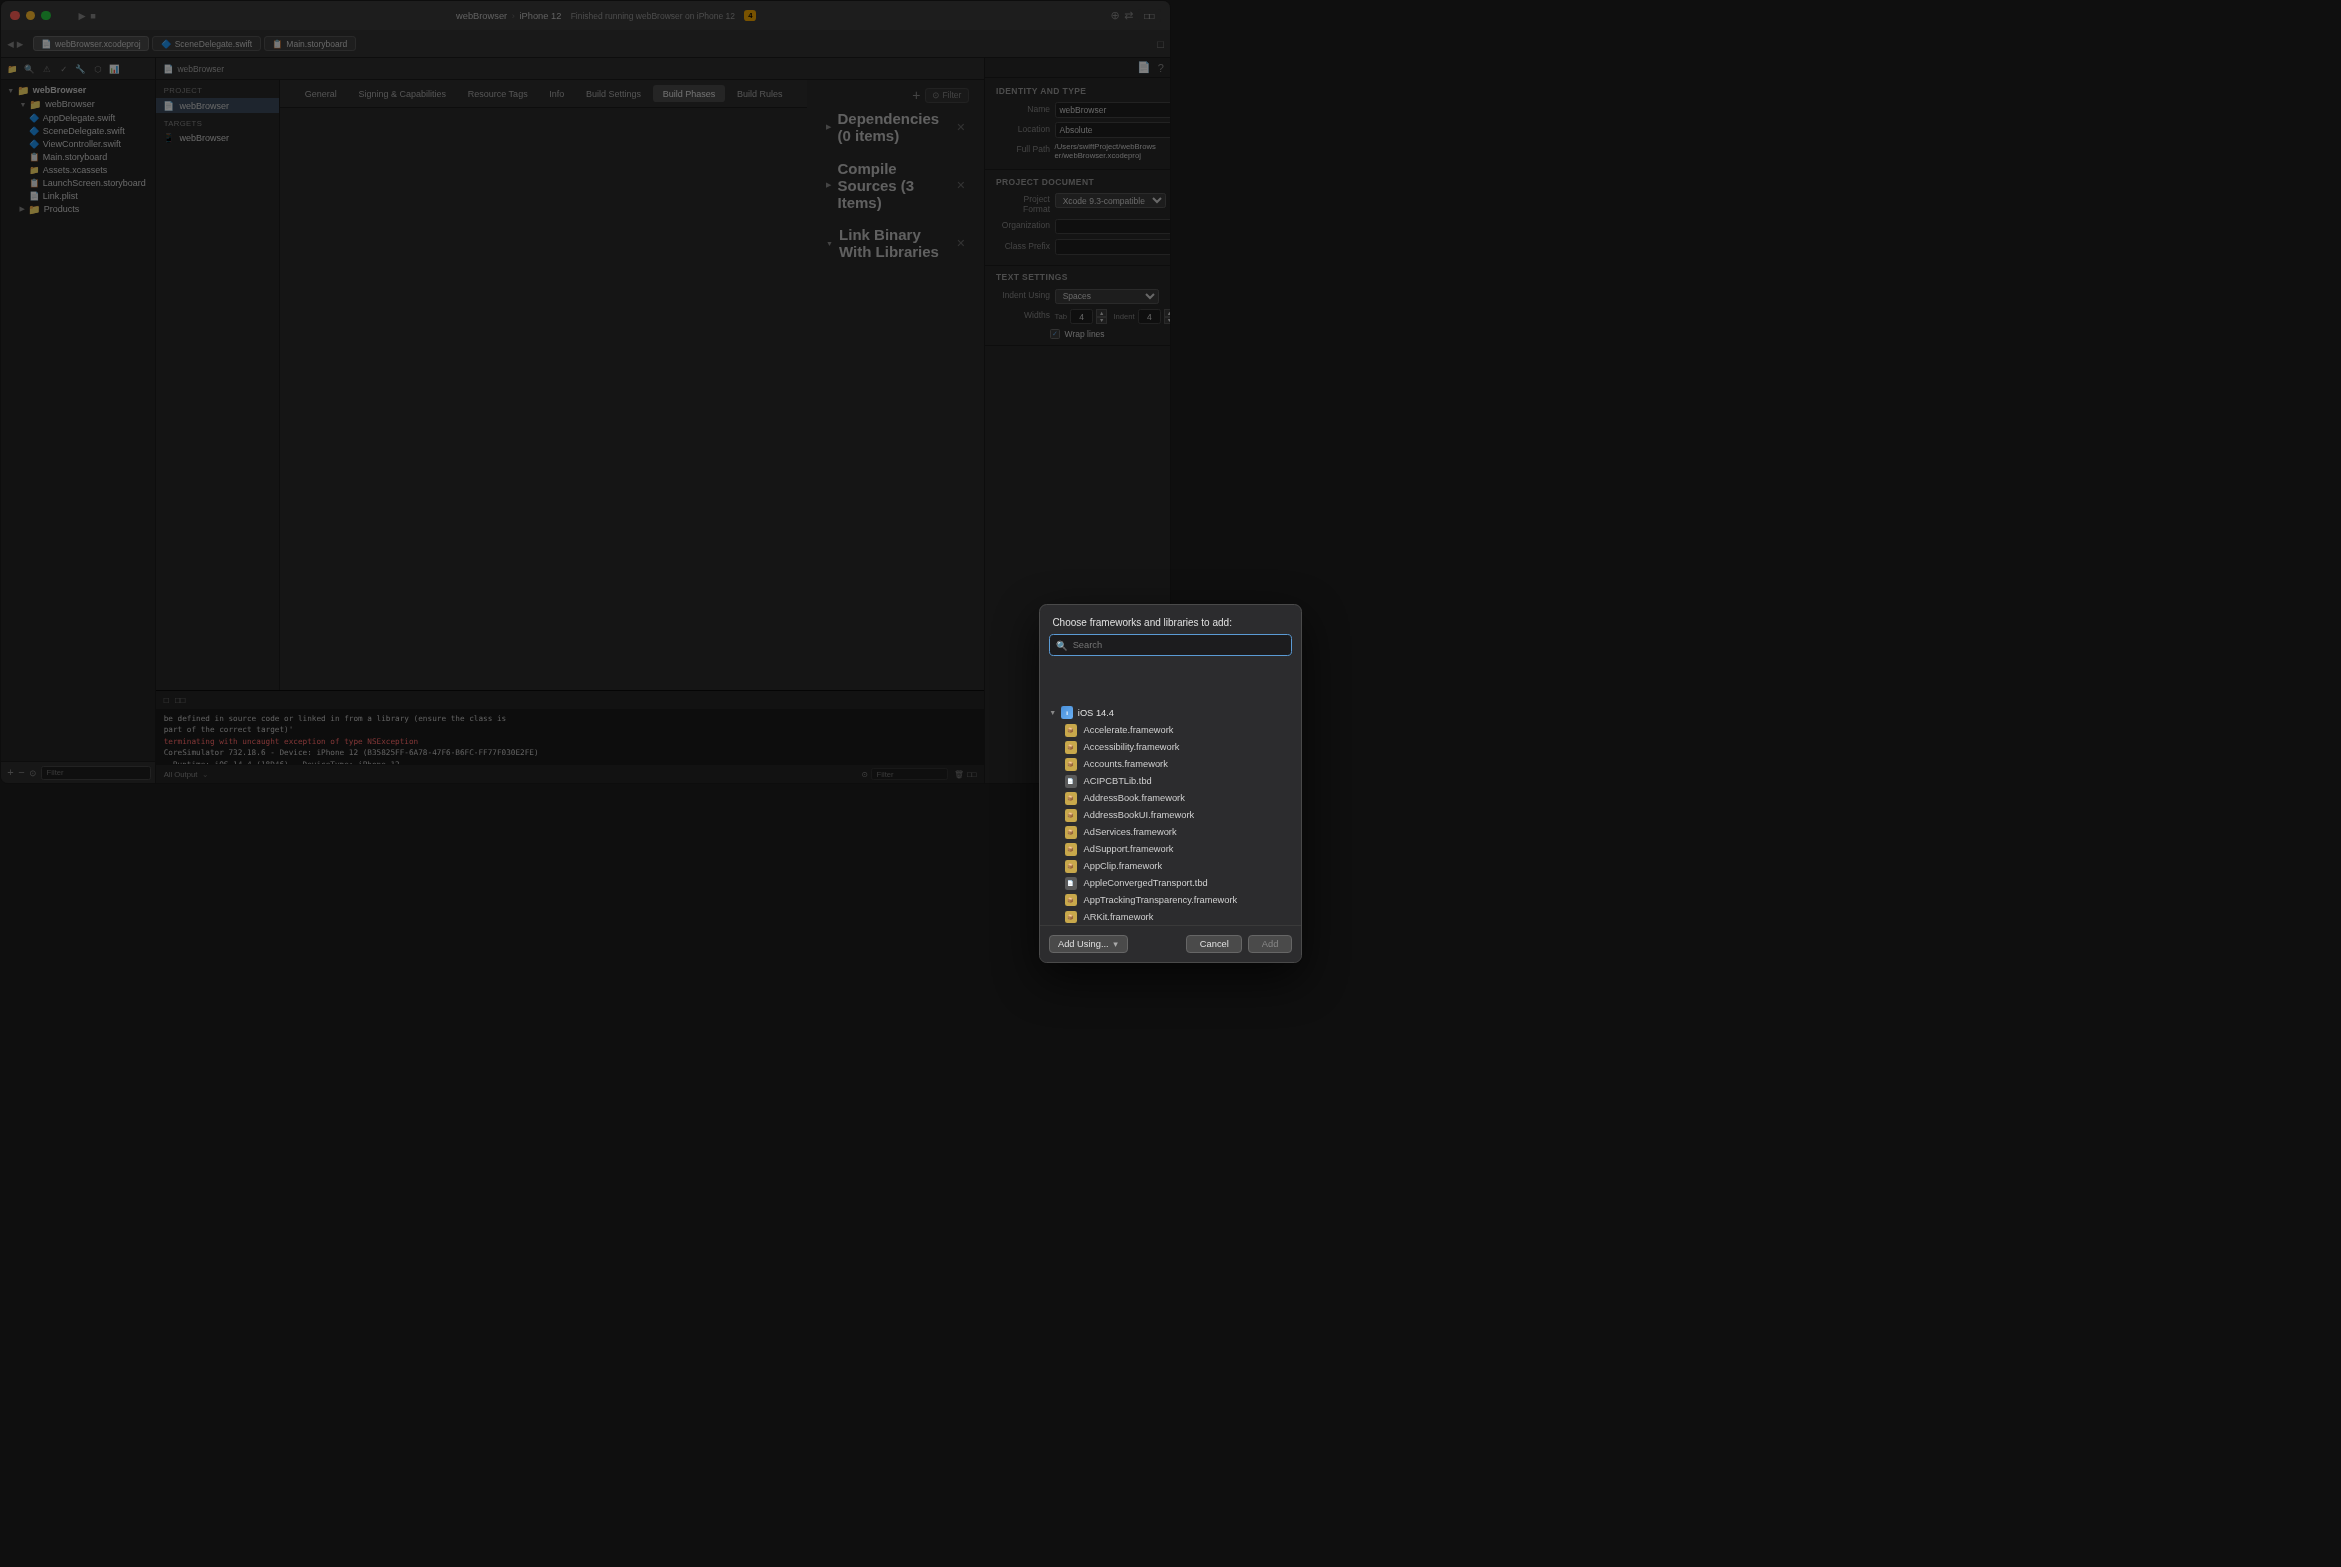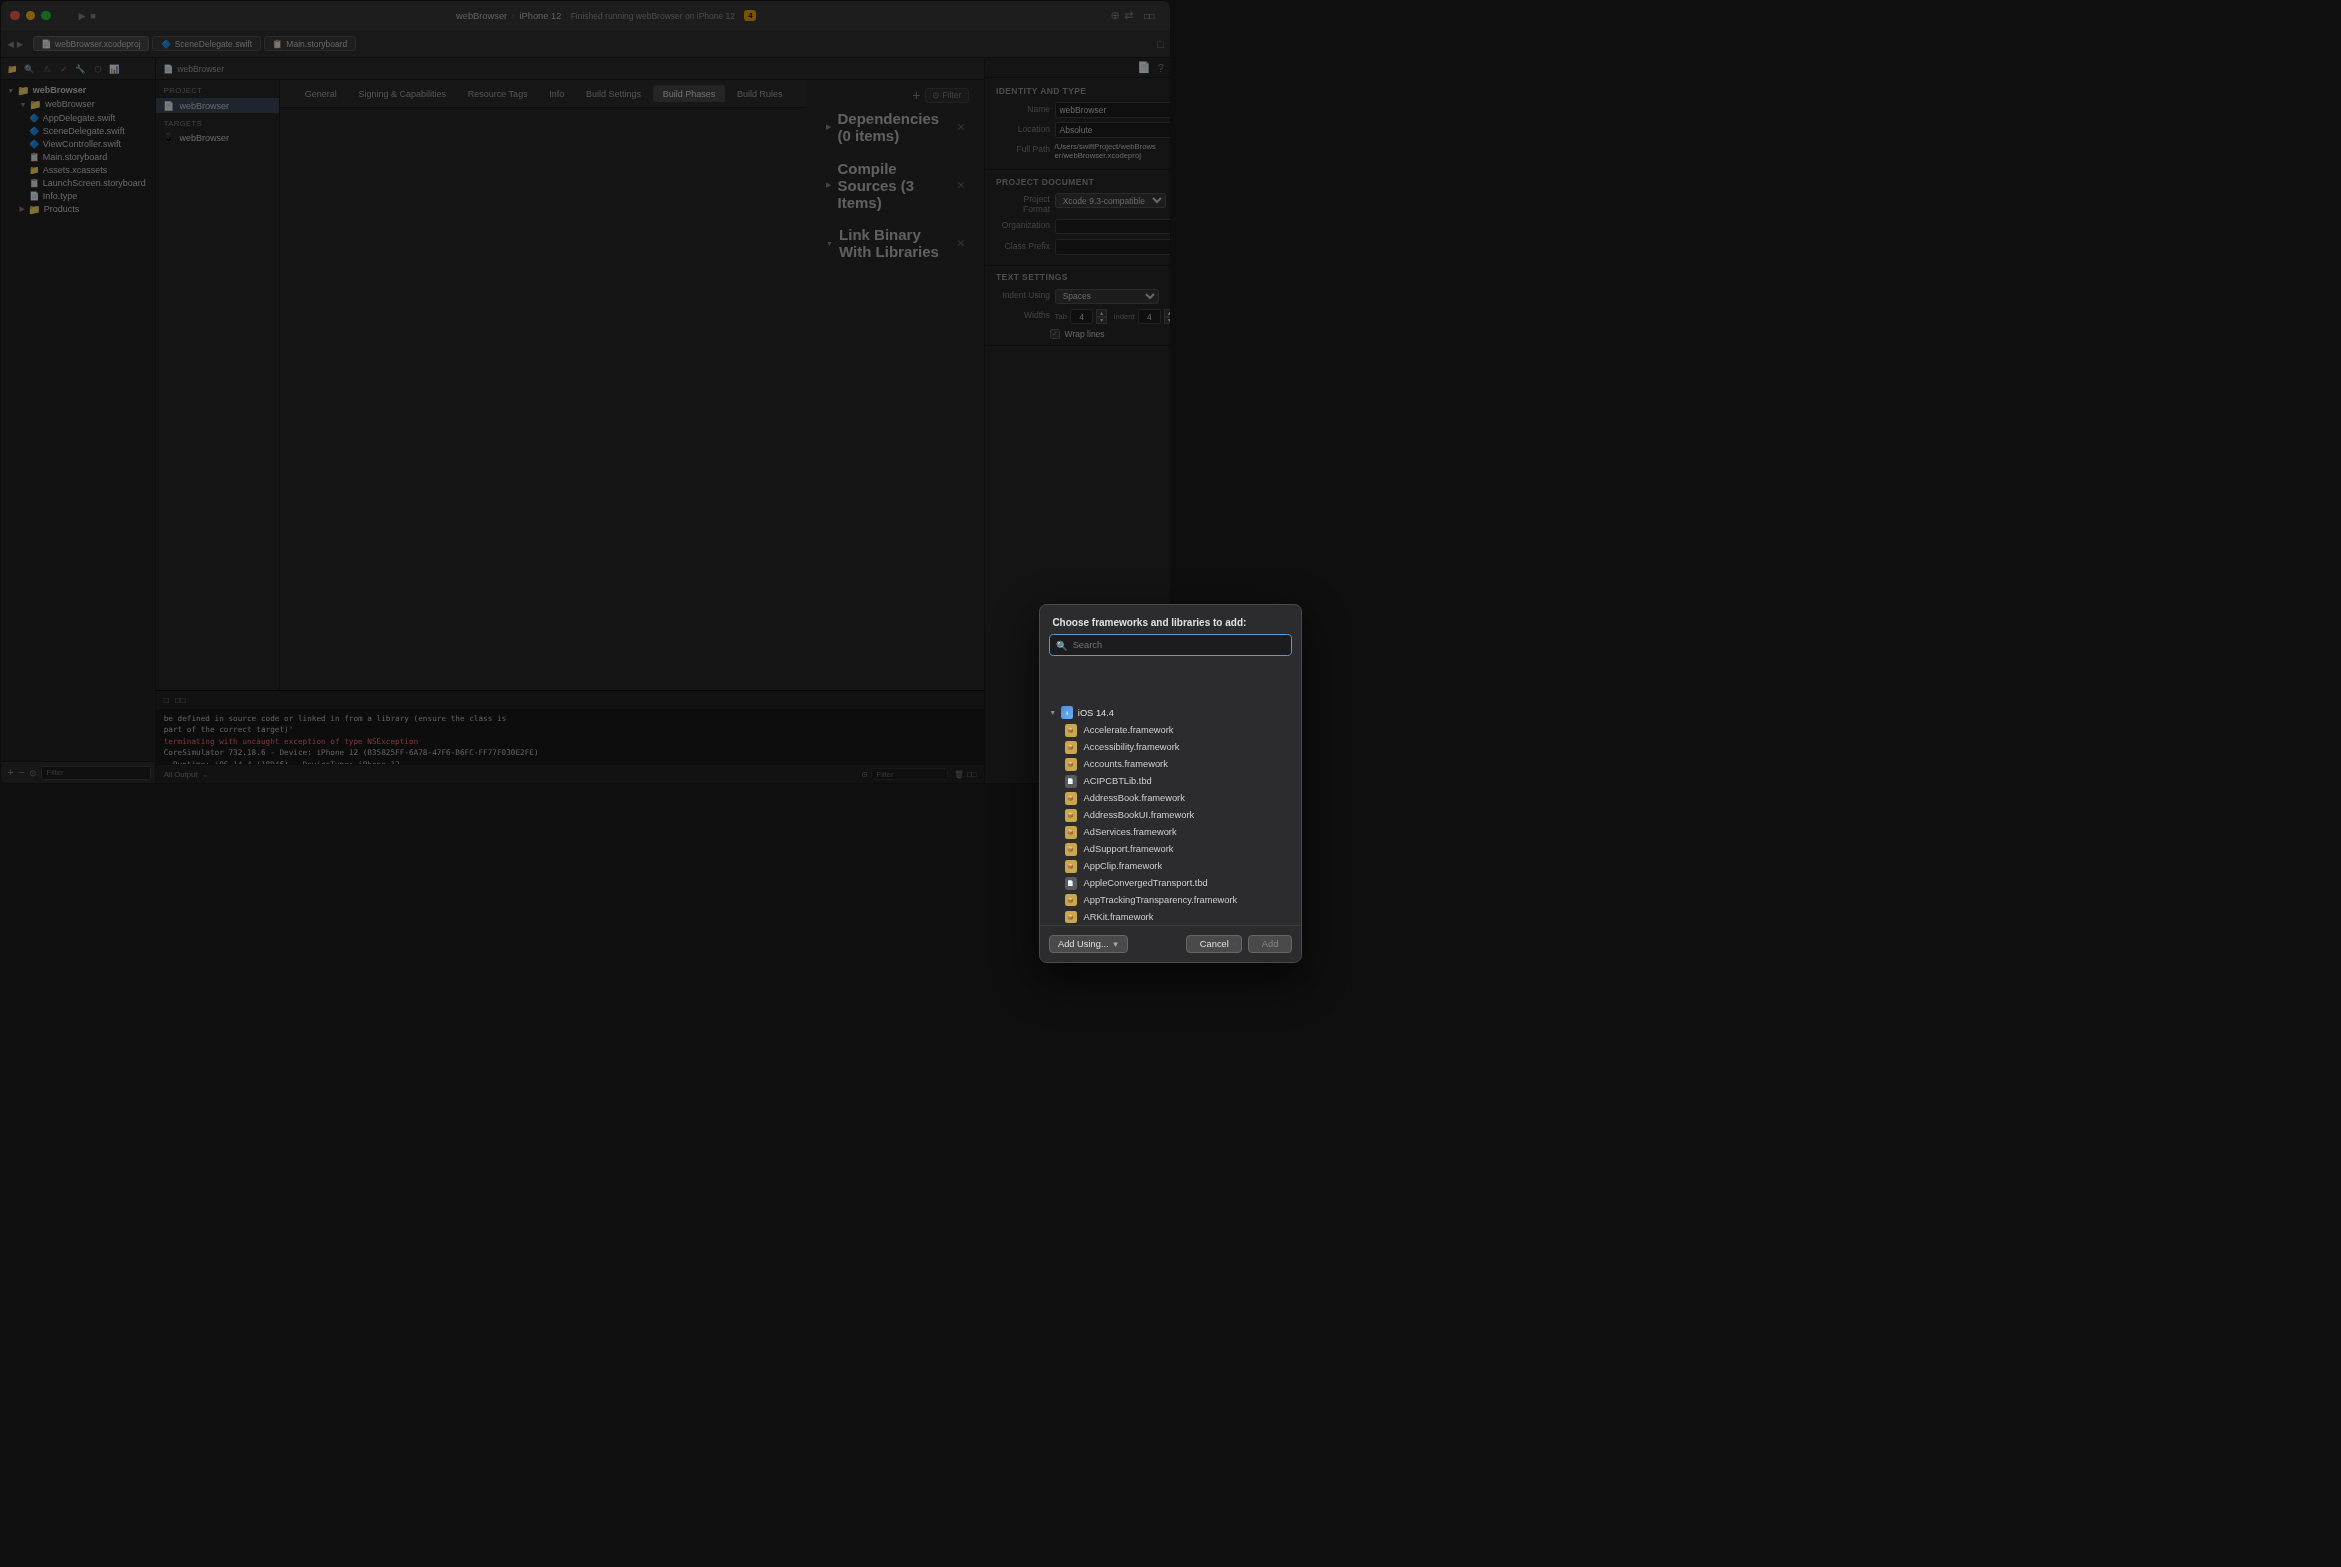--- a/index.html
+++ b/index.html
@@ -287,21 +287,21 @@
       background: #2c2c2e;
       border: 0.8px solid #4a4a4a;
       border-radius: 7.7px;
       width: 263px;
       overflow: hidden;
       box-shadow: 0 15.5px 46px rgba(0,0,0,0.7);
     }
     .dialog-title {
       padding: 12.4px 12.4px 6.2px;
       font-size: 10px;
-      font-weight: 700;
+      font-weight: 400;
       color: #e0e0e0;
     }
     .dialog-search {
       margin: 0 9.3px 6.2px;
       background: #1c1c1e;
       border: 1.2px solid #5b9bd5;
       border-radius: 4.6px;
       height: 22px;
       display: flex;
       align-items: center;
@@ -727,21 +727,21 @@
         <div class="sidebar-item" style="padding-left:28px;">
           <span class="file-icon">📁</span>
           <span>Assets.xcassets</span>
         </div>
         <div class="sidebar-item" style="padding-left:28px;">
           <span class="file-icon">📋</span>
           <span>LaunchScreen.storyboard</span>
         </div>
         <div class="sidebar-item" style="padding-left:28px;">
           <span class="file-icon">📄</span>
-          <span>Info.type</span>
+          <span>Link.plist</span>
         </div>
 
         <div class="sidebar-item" style="padding-left:18.6px;">
           <span class="triangle">▶</span>
           <span class="folder-icon yellow-folder">📁</span>
           <span>Products</span>
         </div>
       </div>
       <div class="sidebar-bottom">
         <span class="sidebar-bottom-btn">+</span>

